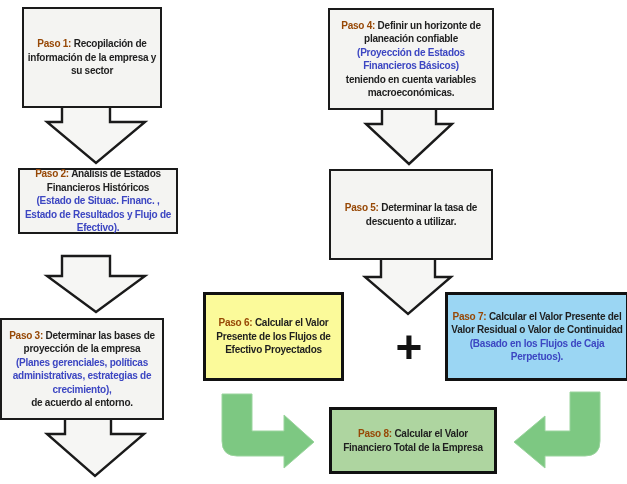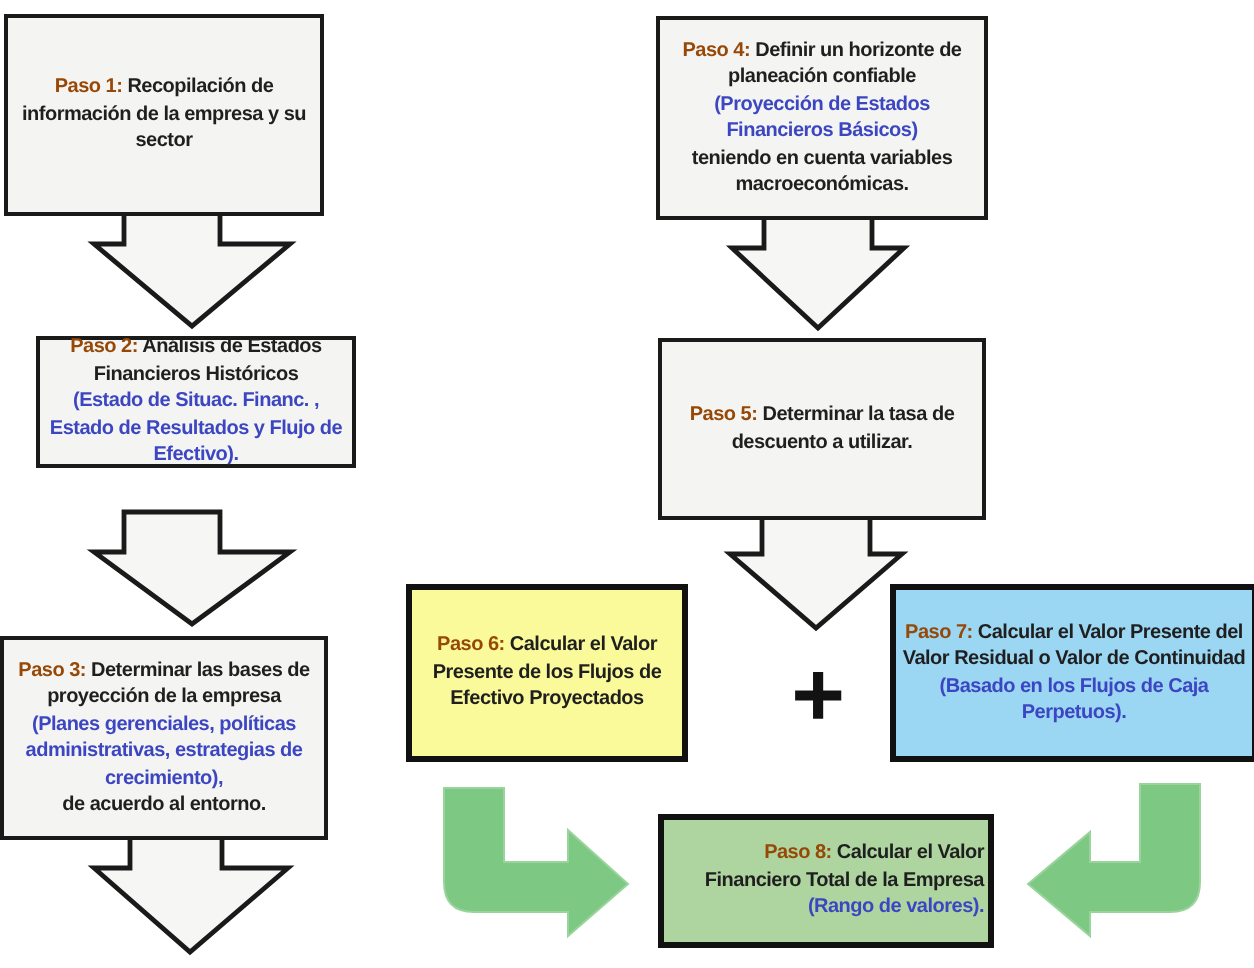--- a/index.html
+++ b/index.html
@@ -12,21 +12,21 @@
     position:absolute;z-index:2;box-sizing:border-box;
     display:flex;align-items:center;justify-content:center;
     text-align:center;font-weight:bold;font-size:10px;line-height:13.5px;
     letter-spacing:-0.25px;color:#1f1f1f;
     background:#f4f4f2;border:2.5px solid #1a1a1a;padding:8px 2px;
   }
   .box .txt{width:100%;}
   .box.colored{border-width:3px;border-color:#111111;}
   .box.yellow{background:#fbfa9a;}
   .box.blue-fill{background:#9bd6f3;}
-  .box.green-fill{background:#aed5a0;text-align:right;}
+  .box.green-fill{background:#aed5a0;}
   .step-label{color:#974806;}
   .detail-blue{display:block;color:#3c46c2;}
   .text-after{display:block;}
   .outline-arrow{fill:#f6f6f4;stroke:#1a1a1a;stroke-width:2.4;stroke-linejoin:miter;}
   .green-arrow{fill:#7dc882;stroke:#9ad49d;stroke-width:1;}
   .plus{
     position:absolute;z-index:2;left:384px;top:319px;width:50px;height:56px;
     display:flex;align-items:center;justify-content:center;
     font-size:46px;font-weight:900;color:#121212;line-height:1;
   }
@@ -42,21 +42,21 @@
     <polygon class="outline-arrow" points="62,256 62,276 47,276 96,312 145,276 110,276 110,256"></polygon>
     <polygon class="outline-arrow" points="65,414 65,434 47,434 95,476 144,434 111,434 111,414"></polygon>
 
     <polygon class="outline-arrow" points="382,104 382,124 366,124 409,164 452,124 436,124 436,104"></polygon>
     <polygon class="outline-arrow" points="381,254 381,277 365,277 408,314 451,277 435,277 435,254"></polygon>
 
     <path class="green-arrow" d="M222,394 L222,441 Q222,456 237,456 L284,456 L284,468 L314,442 L284,415 L284,431 L252,431 L252,394 Z"></path>
     <path class="green-arrow" d="M600,392 L600,441 Q600,456 585,456 L545,456 L545,468 L514,442 L545,416 L545,431 L570,431 L570,392 Z"></path>
   </svg>
 
-  <div class="box" style="left:2px;top:7px;width:160px;height:101px">
+  <div class="box" style="left:22px;top:7px;width:140px;height:101px">
     <div class="txt">
       <span class="step-label">Paso 1:</span>
       <span>Recopilación de información de la empresa y su sector</span>
     </div>
   </div>
 
   <div class="box" style="left:18px;top:168px;width:160px;height:66px">
     <div class="txt">
       <span class="step-label">Paso 2:</span>
       <span>Análisis de Estados Financieros Históricos</span>
@@ -103,17 +103,16 @@
       <span class="step-label">Paso 7:</span>
       <span>Calcular el Valor Presente del Valor Residual o Valor de Continuidad</span>
       <span class="detail-blue">(Basado en los Flujos de Caja Perpetuos).</span>
     </div>
   </div>
 
   <div class="box colored green-fill" style="left:329px;top:407px;width:168px;height:67px">
     <div class="txt">
       <span class="step-label">Paso 8:</span>
       <span>Calcular el Valor Financiero Total de la Empresa</span>
-      <span class="detail-blue">(Rango de valores).</span>
     </div>
   </div>
 
 </div>
 
 </body></html>

